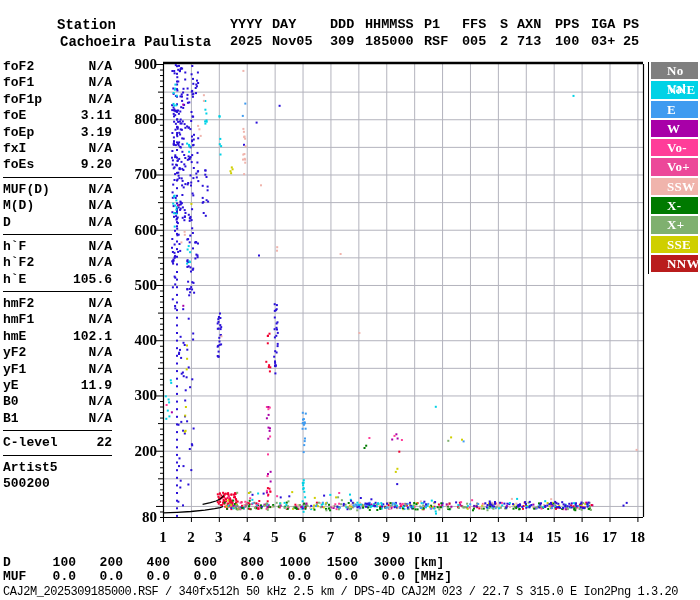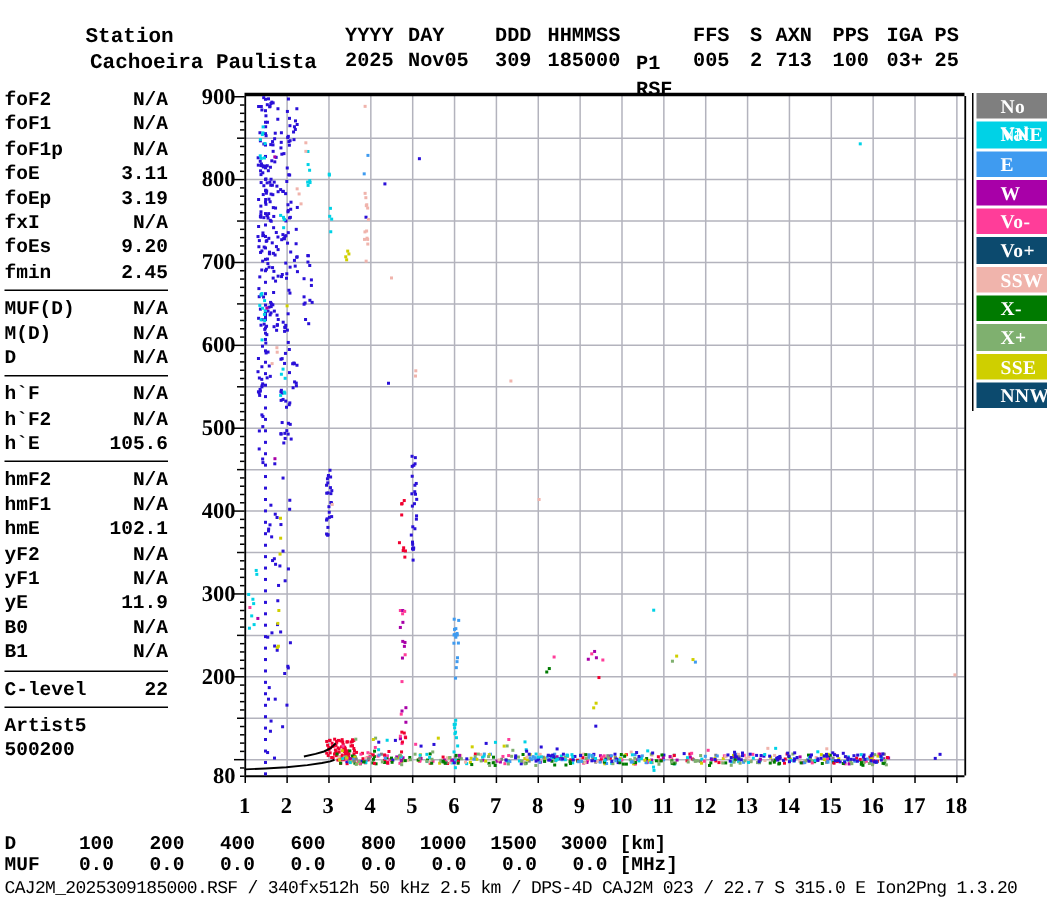--- a/index.html
+++ b/index.html
@@ -1597,38 +1597,37 @@
     </svg>
 
 
   <div class="station-label">Station</div>
   <div class="station-value">Cachoeira Paulista</div>
   <div id="header-columns">
       <div class="hcol" style="left: 230px;"><span>YYYY</span><span class="val">2025</span></div>
       <div class="hcol" style="left: 272px;"><span>DAY</span><span class="val">Nov05</span></div>
       <div class="hcol" style="left: 330px;"><span>DDD</span><span class="val">309</span></div>
       <div class="hcol" style="left: 365px;"><span>HHMMSS</span><span class="val">185000</span></div>
-      <div class="hcol" style="left: 424px; margin-top: 19px;"><span>P1</span><span class="val">RSF</span></div>
+      <div class="hcol" style="left: 424px;"><span>P1</span><span class="val">RSF</span></div>
       <div class="hcol" style="left: 462px;"><span>FFS</span><span class="val">005</span></div>
       <div class="hcol" style="left: 500px;"><span>S</span><span class="val">2</span></div>
       <div class="hcol" style="left: 517px;"><span>AXN</span><span class="val">713</span></div>
       <div class="hcol" style="left: 555px;"><span>PPS</span><span class="val">100</span></div>
       <div class="hcol" style="left: 591px;"><span>IGA</span><span class="val">03+</span></div>
       <div class="hcol" style="left: 623px;"><span>PS</span><span class="val">25</span></div>
     </div>
 
   <div id="param-panel">
       <div class="prow"><span>foF2</span><span>N/A</span></div>
       <div class="prow"><span>foF1</span><span>N/A</span></div>
       <div class="prow"><span>foF1p</span><span>N/A</span></div>
       <div class="prow"><span>foE</span><span>3.11</span></div>
       <div class="prow"><span>foEp</span><span>3.19</span></div>
       <div class="prow"><span>fxI</span><span>N/A</span></div>
       <div class="prow"><span>foEs</span><span>9.20</span></div>
-      <div class="prow"><span>fmin</span><span>2.45</span></div>
       <div class="psep"></div>
       <div class="prow"><span>MUF(D)</span><span>N/A</span></div>
       <div class="prow"><span>M(D)</span><span>N/A</span></div>
       <div class="prow"><span>D</span><span>N/A</span></div>
       <div class="psep"></div>
       <div class="prow"><span>h`F</span><span>N/A</span></div>
       <div class="prow"><span>h`F2</span><span>N/A</span></div>
       <div class="prow"><span>h`E</span><span>105.6</span></div>
       <div class="psep"></div>
       <div class="prow"><span>hmF2</span><span>N/A</span></div>
@@ -1645,25 +1644,25 @@
       <div class="pfoot">Artist5</div>
       <div class="pfoot">500200</div>
     </div>
 
   <div id="legend">
       <div class="leg-item" style="background: rgb(127, 127, 127);">No Val</div>
       <div class="leg-item" style="background: rgb(0, 210, 230);">NNE</div>
       <div class="leg-item" style="background: rgb(63, 155, 240);">E</div>
       <div class="leg-item" style="background: rgb(168, 0, 168);">W</div>
       <div class="leg-item" style="background: rgb(255, 61, 153);">Vo-</div>
-      <div class="leg-item" style="background: #0c4a6e;">Vo+</div>
+      <div class="leg-item" style="background: #ec4899;">Vo+</div>
       <div class="leg-item" style="background: rgb(240, 180, 172);">SSW</div>
       <div class="leg-item" style="background: rgb(0, 122, 0);">X-</div>
       <div class="leg-item" style="background: rgb(127, 176, 111);">X+</div>
       <div class="leg-item" style="background: rgb(207, 207, 0);">SSE</div>
-      <div class="leg-item" style="background: #0c4a6e;">NNW</div>
+      <div class="leg-item" style="background: #b91c1c;">NNW</div>
     </div>
 
   <div class="frow" id="d-row" style="top:555px"><span class="flabel">D</span><span class="fcell">100</span><span class="fcell">200</span><span class="fcell">400</span><span class="fcell">600</span><span class="fcell">800</span><span class="fcell">1000</span><span class="fcell">1500</span><span class="fcell">3000</span><span class="funit">[km]</span></div>
   <div class="frow" id="muf-row" style="top:569px"><span class="flabel">MUF</span><span class="fcell">0.0</span><span class="fcell">0.0</span><span class="fcell">0.0</span><span class="fcell">0.0</span><span class="fcell">0.0</span><span class="fcell">0.0</span><span class="fcell">0.0</span><span class="fcell">0.0</span><span class="funit">[MHz]</span></div>
   <div id="status-line">CAJ2M_2025309185000.RSF / 340fx512h 50 kHz 2.5 km / DPS-4D CAJ2M 023 / 22.7 S 315.0 E Ion2Png 1.3.20</div>
 
 </div>
 
 </body></html>

